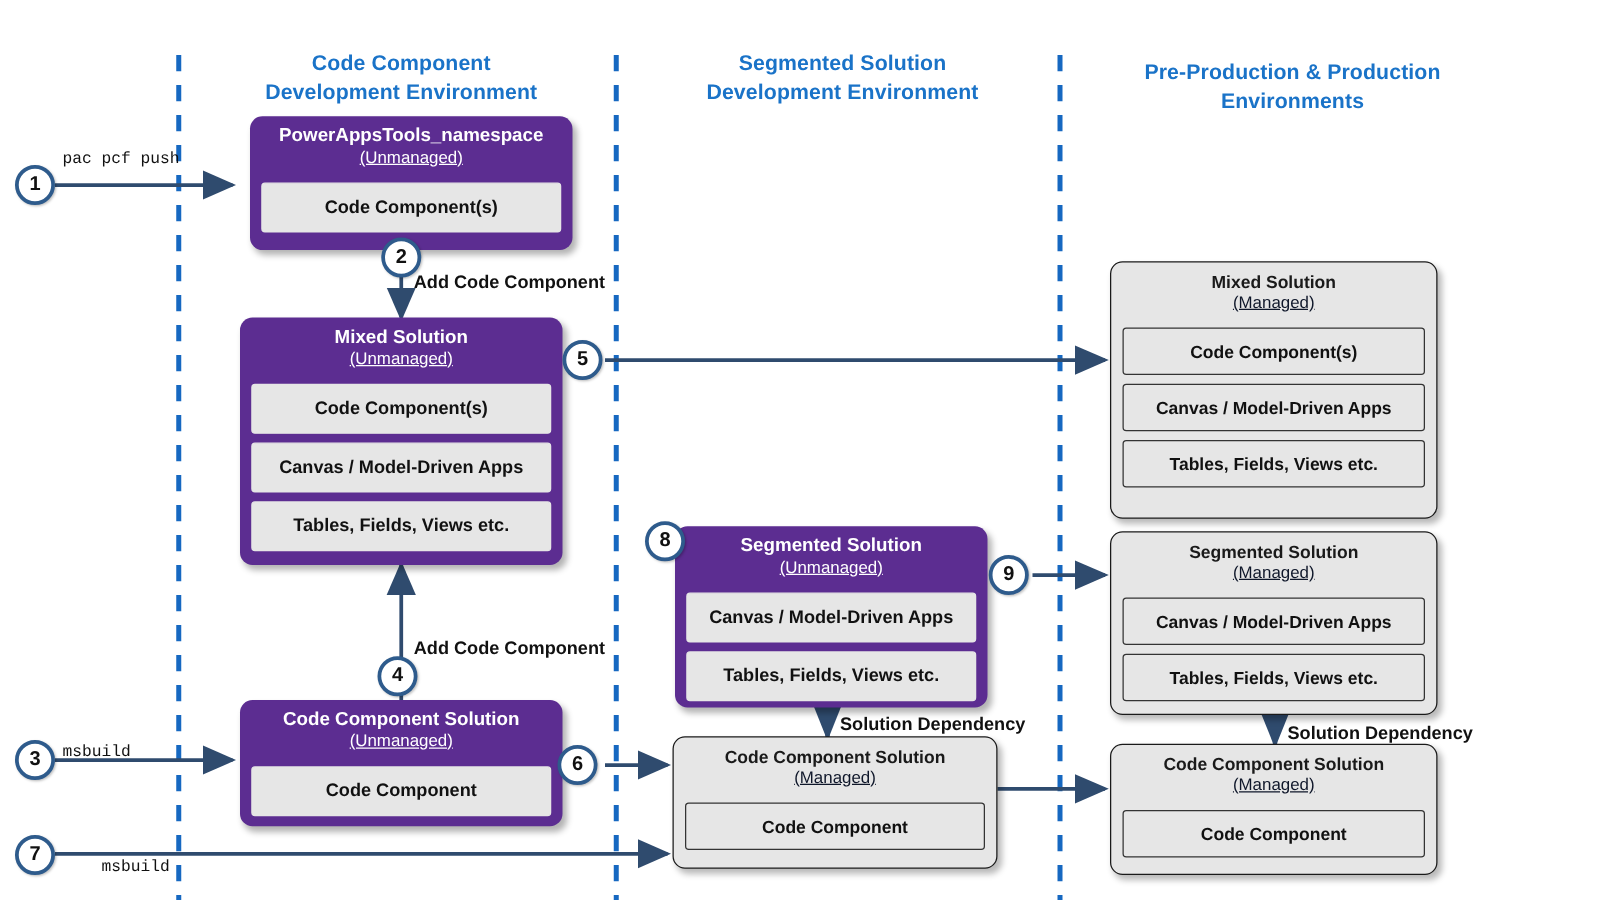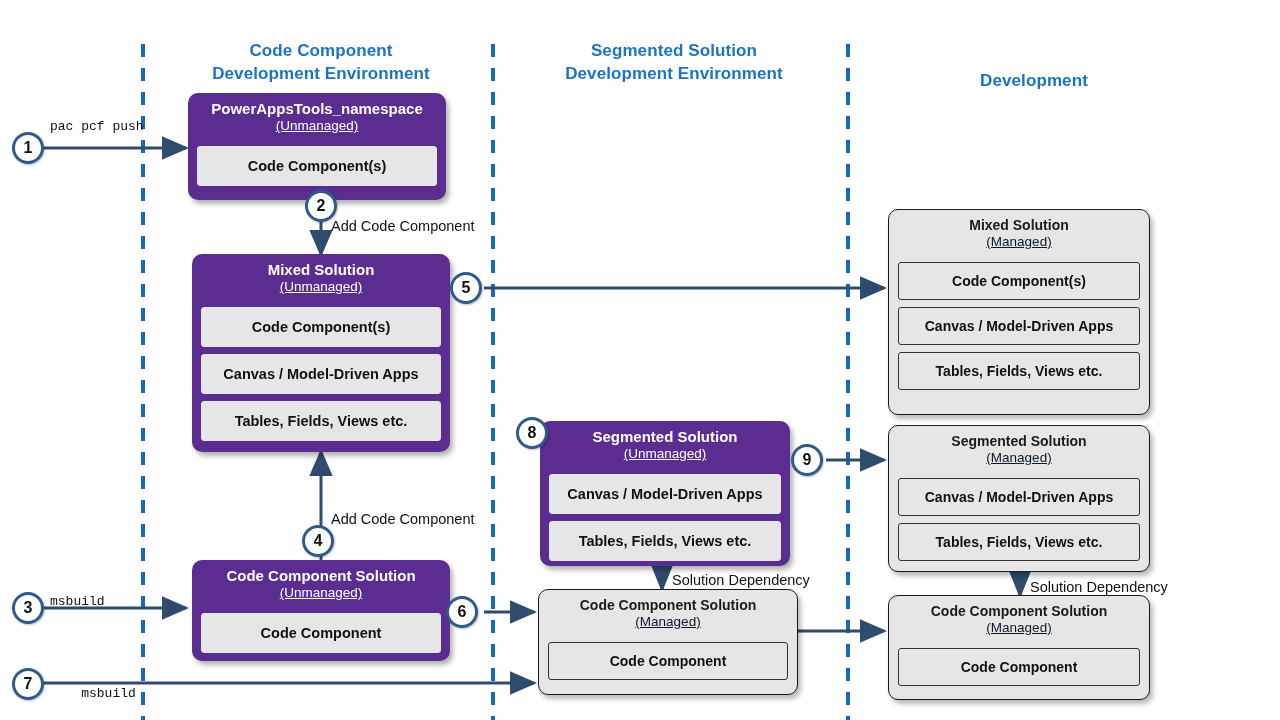--- a/index.html
+++ b/index.html
@@ -61,21 +61,21 @@
     background:#ffffff;border:3px solid #2E5B8C;
     box-sizing:border-box;
     display:flex;align-items:center;justify-content:center;
     font-size:16px;font-weight:bold;color:#111111;
     z-index:40;
     box-shadow:1px 1px 2px rgba(0,0,0,.25);
   }
 
   
   .lbl{
-    position:absolute;font-size:14.5px;font-weight:normal;color:#111111;
+    position:absolute;font-size:14.5px;font-weight:bold;color:#111111;
     white-space:pre;z-index:30;
   }
   .lbl.mono{
     font-family:"Liberation Mono", monospace;font-weight:normal;font-size:13px;
     line-height:1.35;
   }
 </style>
 </head>
 <body>
 
@@ -126,25 +126,25 @@
 
   <div class="col-head" style="left:180px;top:39px;width:282px;">
     <span>Code Component</span><br>
     <span>Development Environment</span>
   </div>
   <div class="col-head" style="left:533px;top:39px;width:282px;">
     <span>Segmented Solution</span><br>
     <span>Development Environment</span>
   </div>
   <div class="col-head" style="left:888px;top:46px;width:292px;">
-    <br>
-    <span>Development</span>
-  </div>
-
-  <div class="sol purple" style="left:188px;top:93px;width:258px;height:107px;">
+    <span>Pre-Production &amp; Production</span><br>
+    <span>Environments</span>
+  </div>
+
+  <div class="sol purple" style="left:200px;top:93px;width:258px;height:107px;">
     <div class="sol-title">
       <span>PowerAppsTools_namespace</span>
       <span class="sol-sub">(Unmanaged)</span>
     </div>
     <div class="items">
       <div class="item">Code Component(s)</div>
     </div>
   </div>
 
   <div class="sol purple" style="left:192px;top:254px;width:258px;height:198px;">

